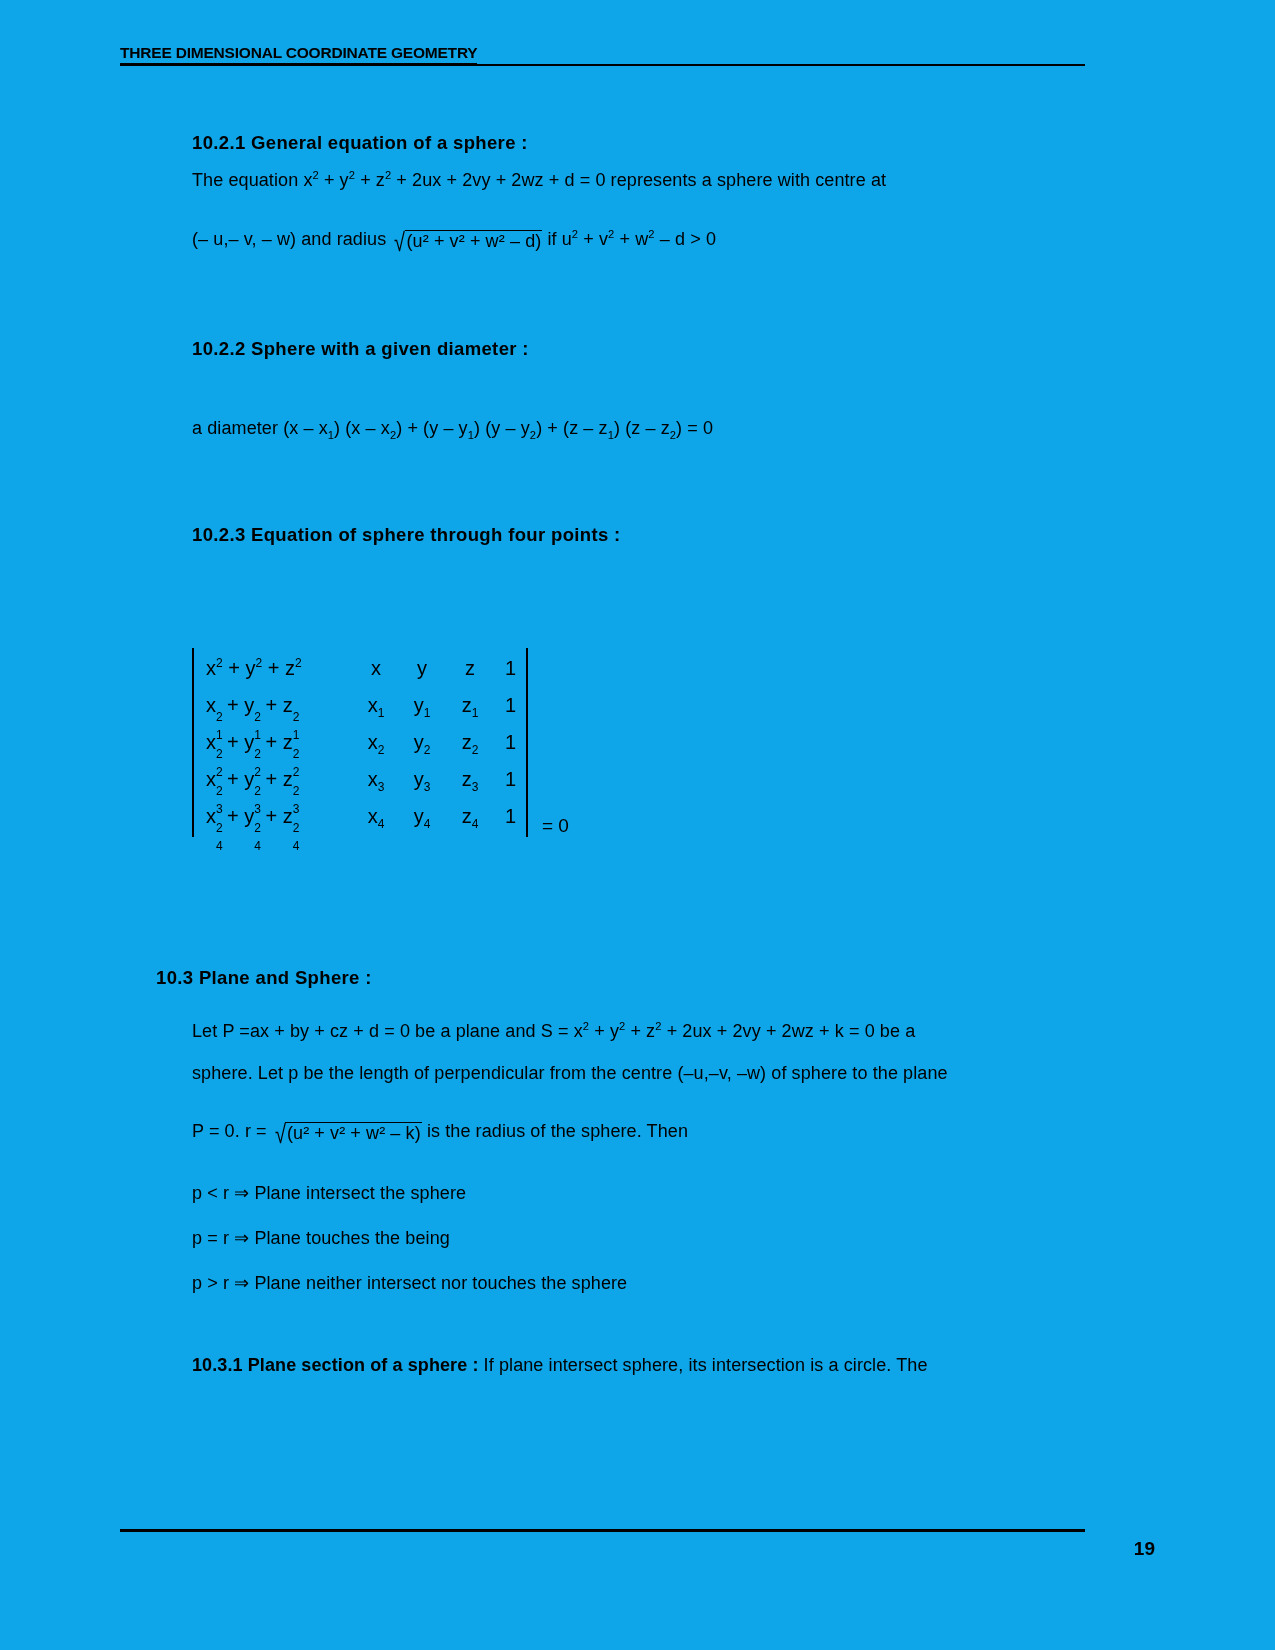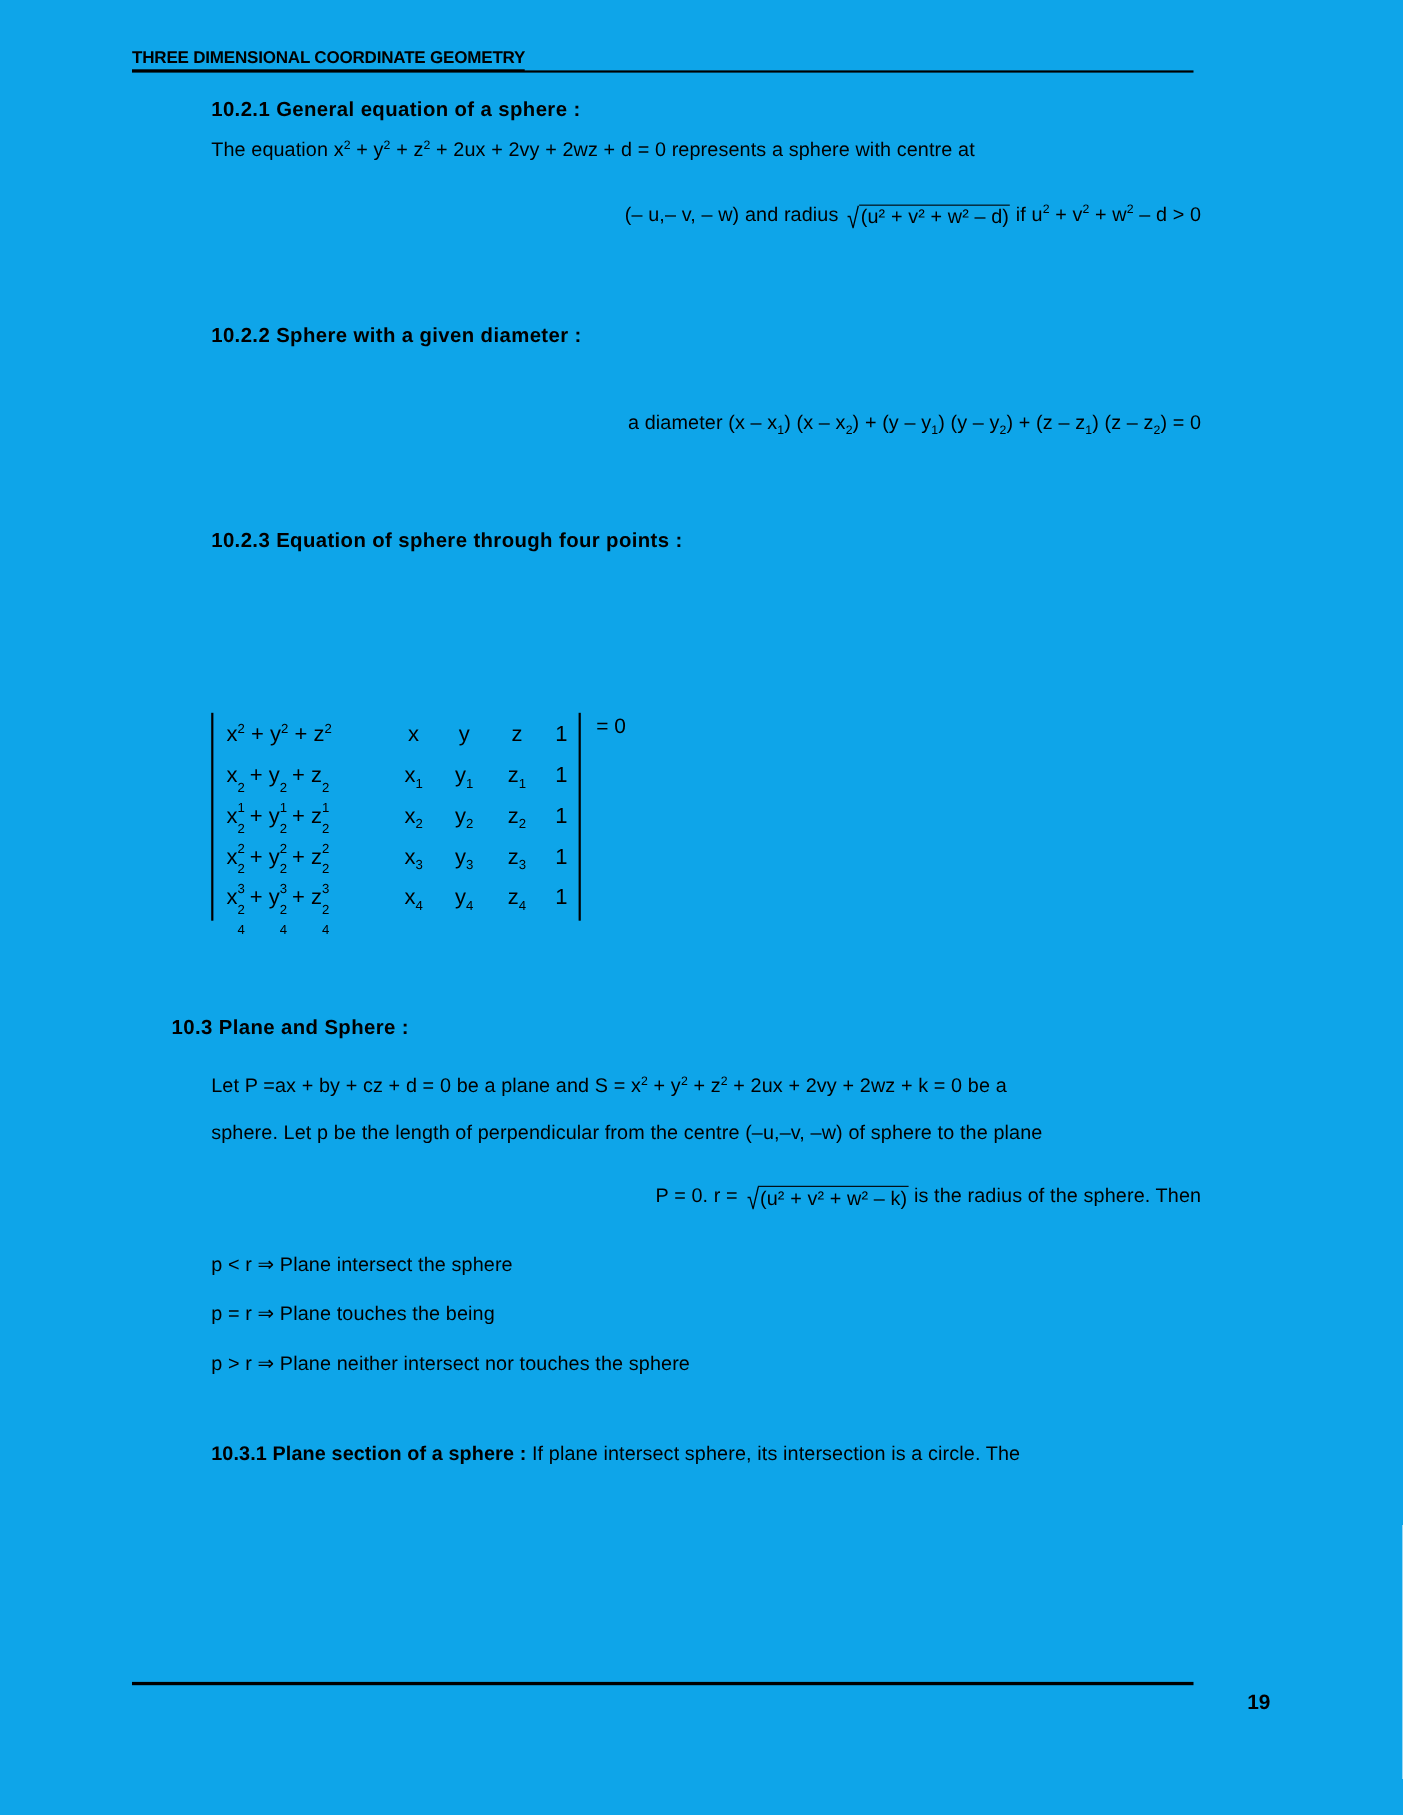--- a/index.html
+++ b/index.html
@@ -58,36 +58,36 @@
     position: absolute;
     right: 120px;
     top: 1538px;
     font-size: 19px;
     font-weight: bold;
   }
 
   
   .block {
     position: absolute;
+    margin-top: 44px;
   }
   .heading {
     font-size: 18.5px;
     font-weight: bold;
     letter-spacing: 0.35px;
   }
   .heading-tight {
     font-size: 18px;
     font-weight: bold;
     letter-spacing: 0.1px;
   }
   .para {
     font-size: 18px;
     line-height: 1.0;
     letter-spacing: 0.1px;
-    text-align: right;
   }
   .para.justify {
     text-align: justify;
     text-align-last: left;
   }
 
   sup {
     font-size: 0.62em;
     vertical-align: super;
     line-height: 0;
@@ -117,21 +117,21 @@
     display: inline-block;
     border-top: 1.6px solid #000;
     padding: 1px 1px 0 2px;
     margin-left: -1px;
   }
 
   
   .det-wrap {
     position: absolute;
     display: flex;
-    align-items: flex-start;
+    align-items: flex-end;
   }
   .det {
     display: flex;
     align-items: stretch;
   }
   .bar {
     width: 2px;
     background: #000;
   }
   .det-rows {

